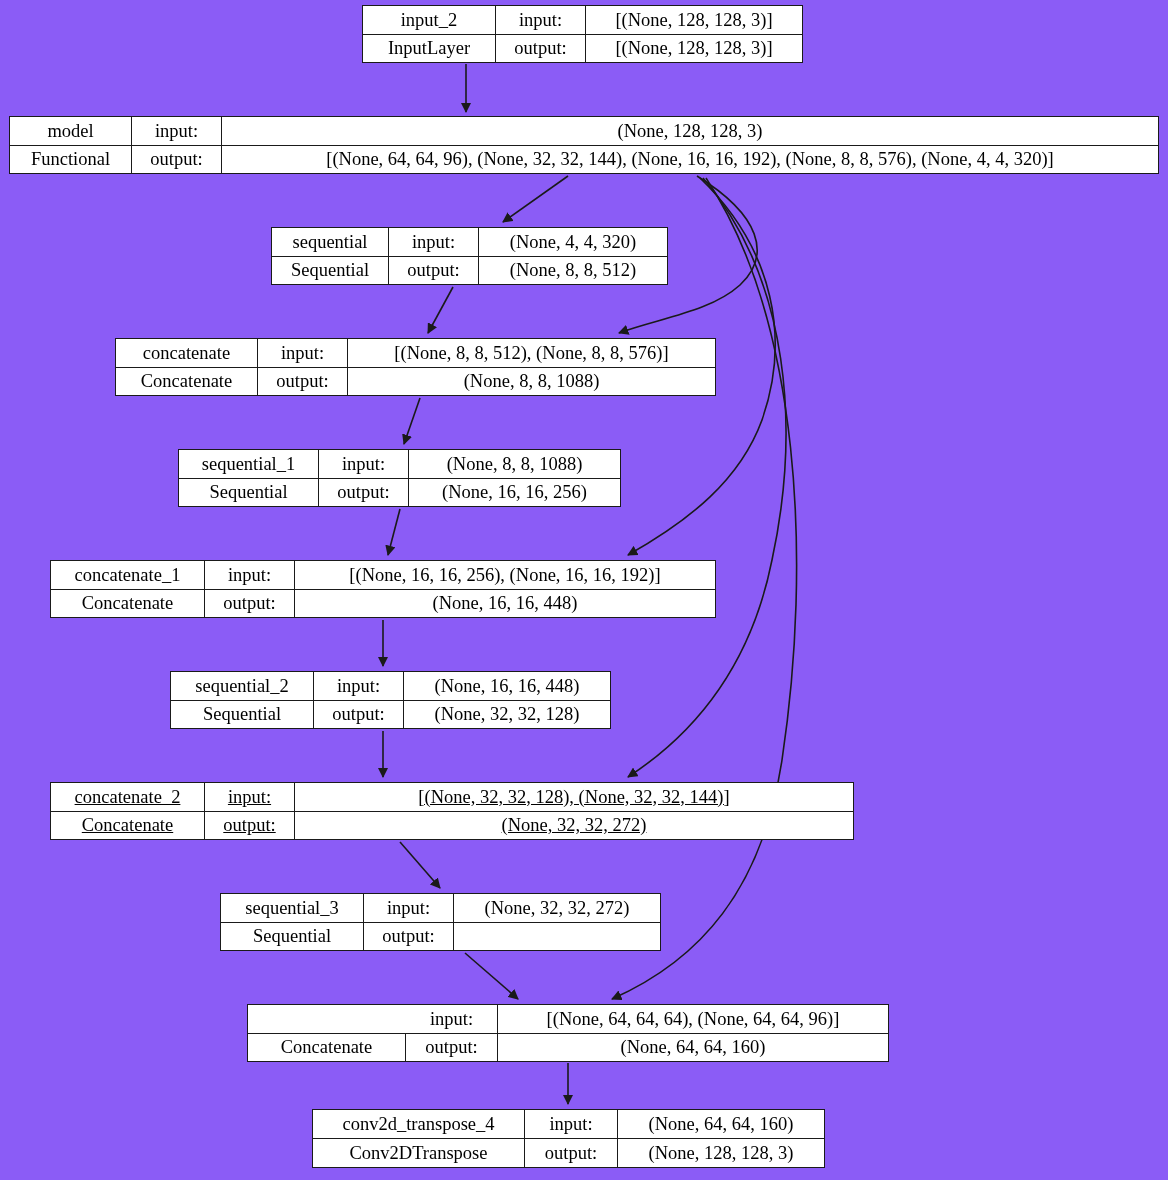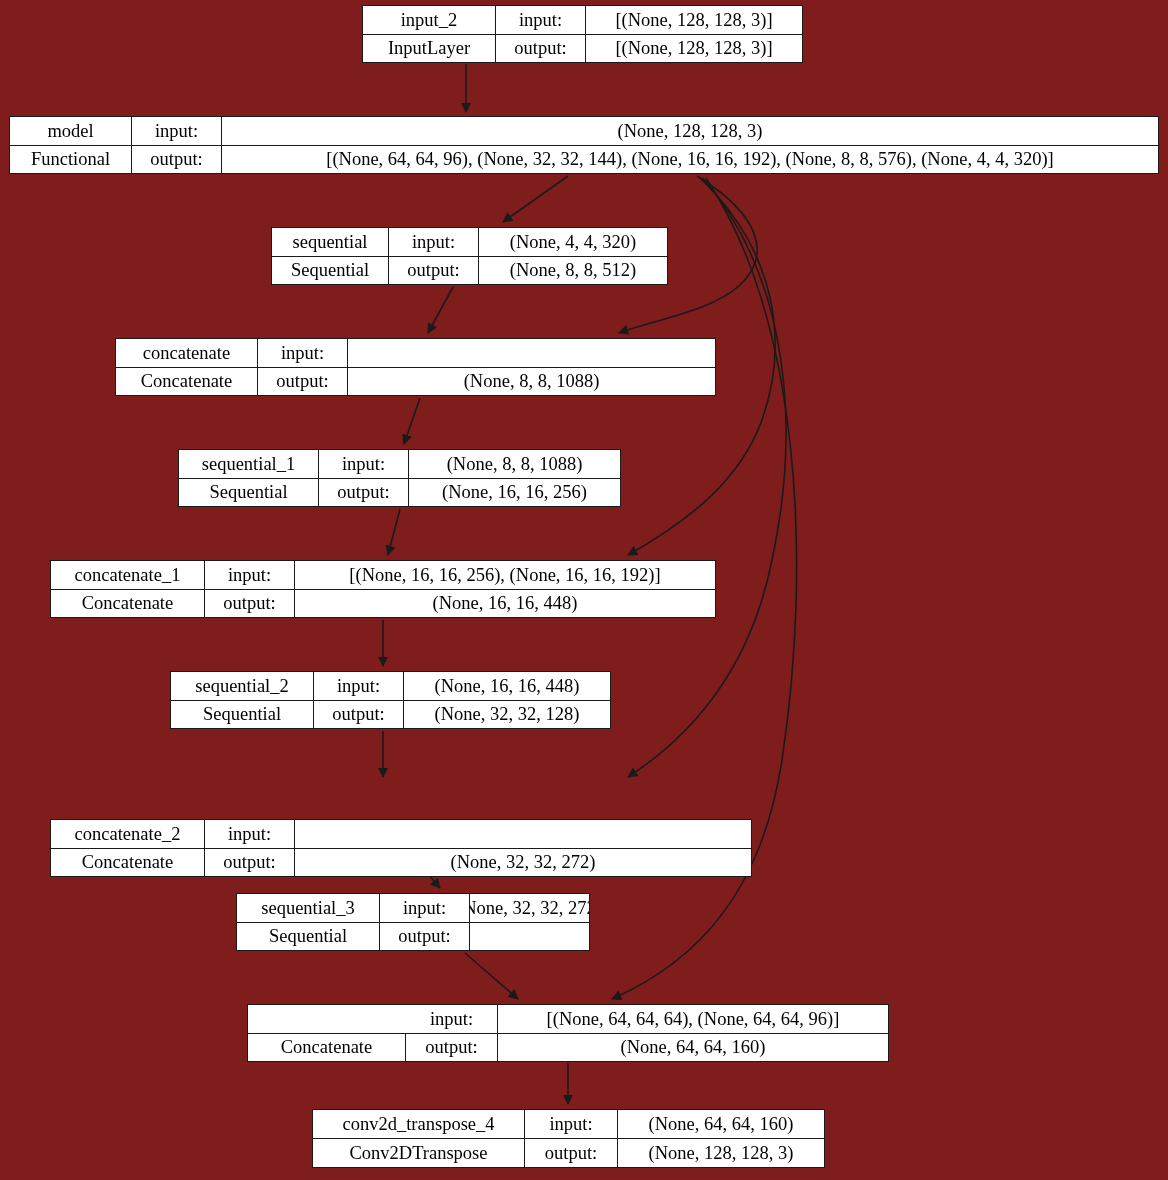--- a/index.html
+++ b/index.html
@@ -4,21 +4,21 @@
 <style>
   html, body {
     margin: 0;
     padding: 0;
     background: #ffffff;
   }
   #canvas {
     position: relative;
     width: 1168px;
     height: 1180px;
-    background: #7f1d1d;
+    background: #8b5cf6;
     font-family: "Liberation Serif", "DejaVu Serif", serif;
     overflow: hidden;
   }
   .edges {
     position: absolute;
     left: 0;
     top: 0;
     width: 1168px;
     height: 1180px;
     pointer-events: none;
@@ -139,20 +139,21 @@
       <div class="cell name" style="flex: 0 0 117px;">Sequential</div>
       <div class="cell label" style="flex: 0 0 90px;">output:</div>
       <div class="cell shape">(None, 8, 8, 512)</div>
     </div>
   </div>
 
   <div class="node" style="left: 115px; top: 338px; width: 601px; height: 58px;">
     <div class="node-row top">
       <div class="cell name" style="flex: 0 0 142px;">concatenate</div>
       <div class="cell label" style="flex: 0 0 90px;">input:</div>
+      <div class="cell shape">[(None, 8, 8, 512), (None, 8, 8, 576)]</div>
     </div>
     <div class="node-row">
       <div class="cell name" style="flex: 0 0 142px;">Concatenate</div>
       <div class="cell label" style="flex: 0 0 90px;">output:</div>
       <div class="cell shape">(None, 8, 8, 1088)</div>
     </div>
   </div>
 
   <div class="node" style="left: 178px; top: 449px; width: 443px; height: 58px;">
     <div class="node-row top">
@@ -186,33 +187,34 @@
       <div class="cell label" style="flex: 0 0 90px;">input:</div>
       <div class="cell shape">(None, 16, 16, 448)</div>
     </div>
     <div class="node-row">
       <div class="cell name" style="flex: 0 0 143px;">Sequential</div>
       <div class="cell label" style="flex: 0 0 90px;">output:</div>
       <div class="cell shape">(None, 32, 32, 128)</div>
     </div>
   </div>
 
-  <div class="node" style="left: 50px; top: 819px; width: 702px; height: 58px;">
+  <div class="node" style="left: 50px; top: 782px; width: 804px; height: 58px; text-decoration: underline;">
     <div class="node-row top">
       <div class="cell name" style="flex: 0 0 154px;">concatenate_2</div>
       <div class="cell label" style="flex: 0 0 90px;">input:</div>
+      <div class="cell shape">[(None, 32, 32, 128), (None, 32, 32, 144)]</div>
     </div>
     <div class="node-row">
       <div class="cell name" style="flex: 0 0 154px;">Concatenate</div>
       <div class="cell label" style="flex: 0 0 90px;">output:</div>
       <div class="cell shape">(None, 32, 32, 272)</div>
     </div>
   </div>
 
-  <div class="node" style="left: 236px; top: 893px; width: 354px; height: 58px;">
+  <div class="node" style="left: 220px; top: 893px; width: 441px; height: 58px;">
     <div class="node-row top">
       <div class="cell name" style="flex: 0 0 143px;">sequential_3</div>
       <div class="cell label" style="flex: 0 0 90px;">input:</div>
       <div class="cell shape">(None, 32, 32, 272)</div>
     </div>
     <div class="node-row">
       <div class="cell name" style="flex: 0 0 143px;">Sequential</div>
       <div class="cell label" style="flex: 0 0 90px;">output:</div>
     </div>
   </div>

